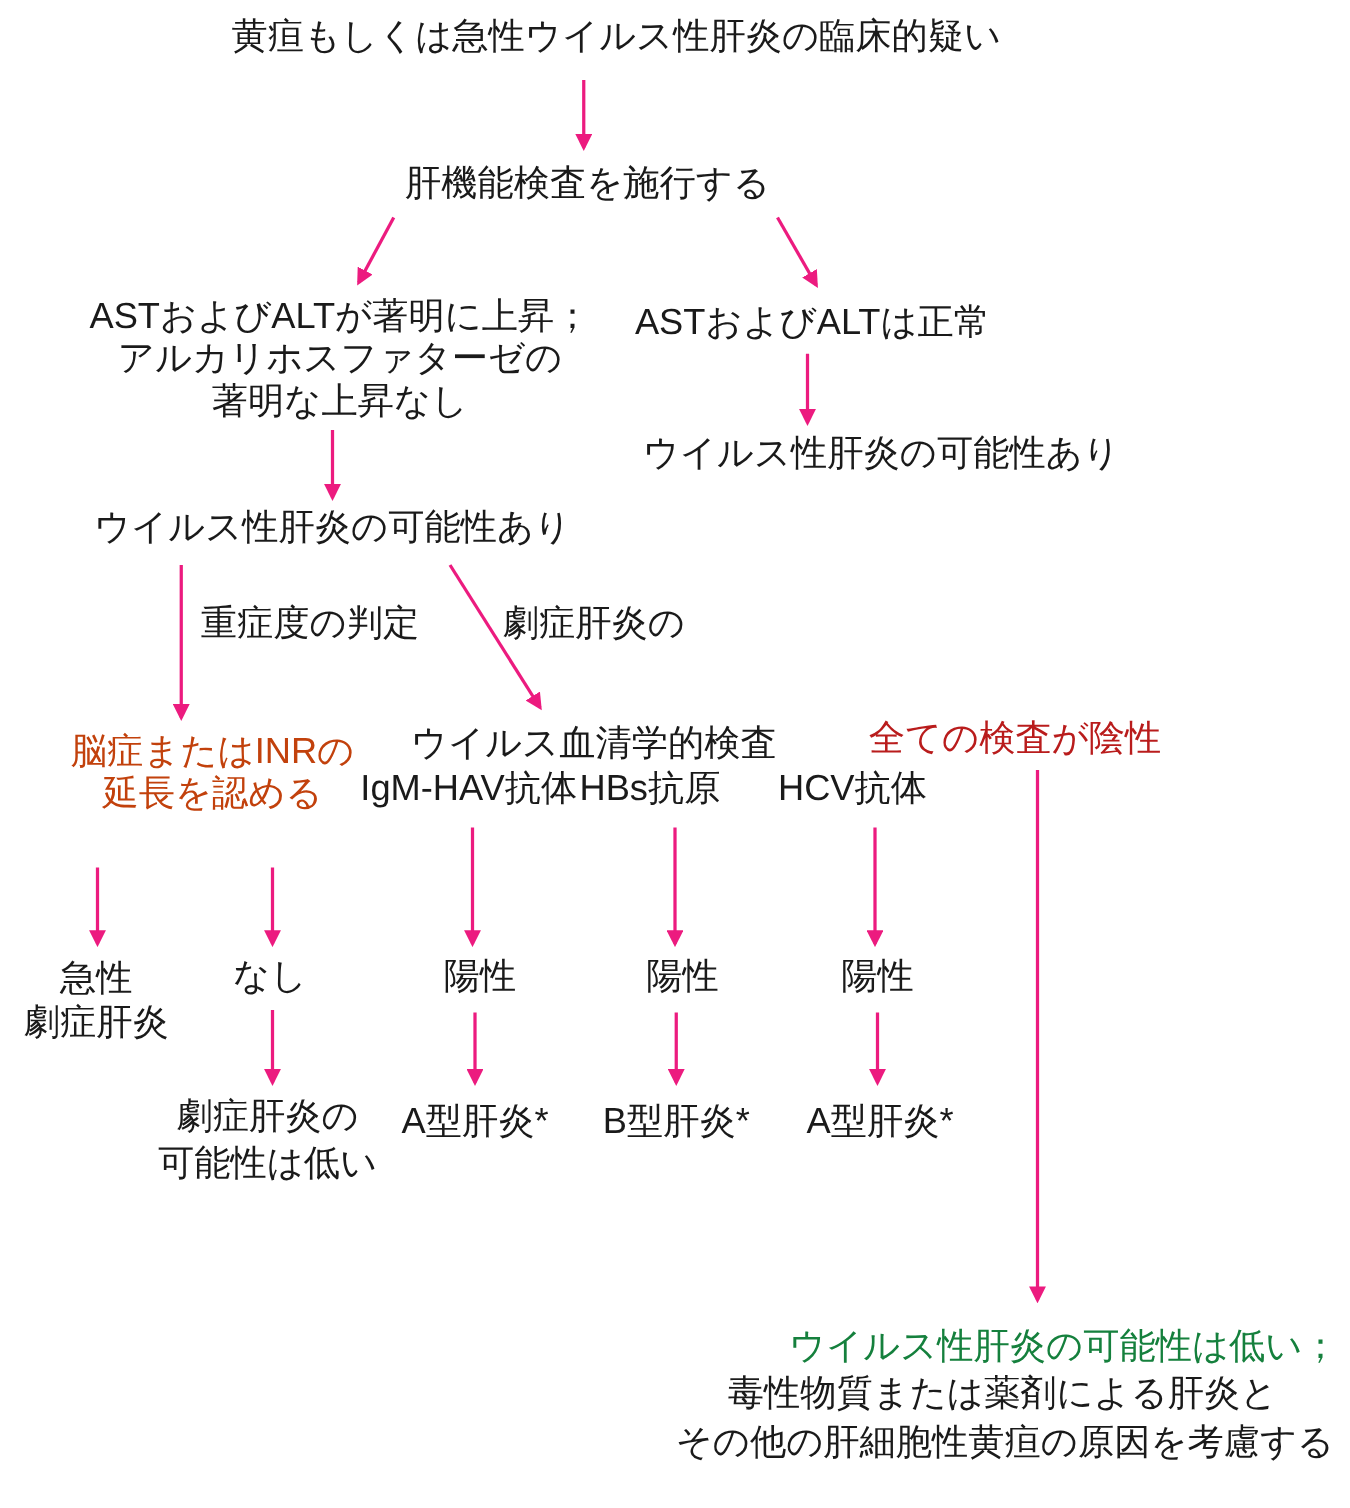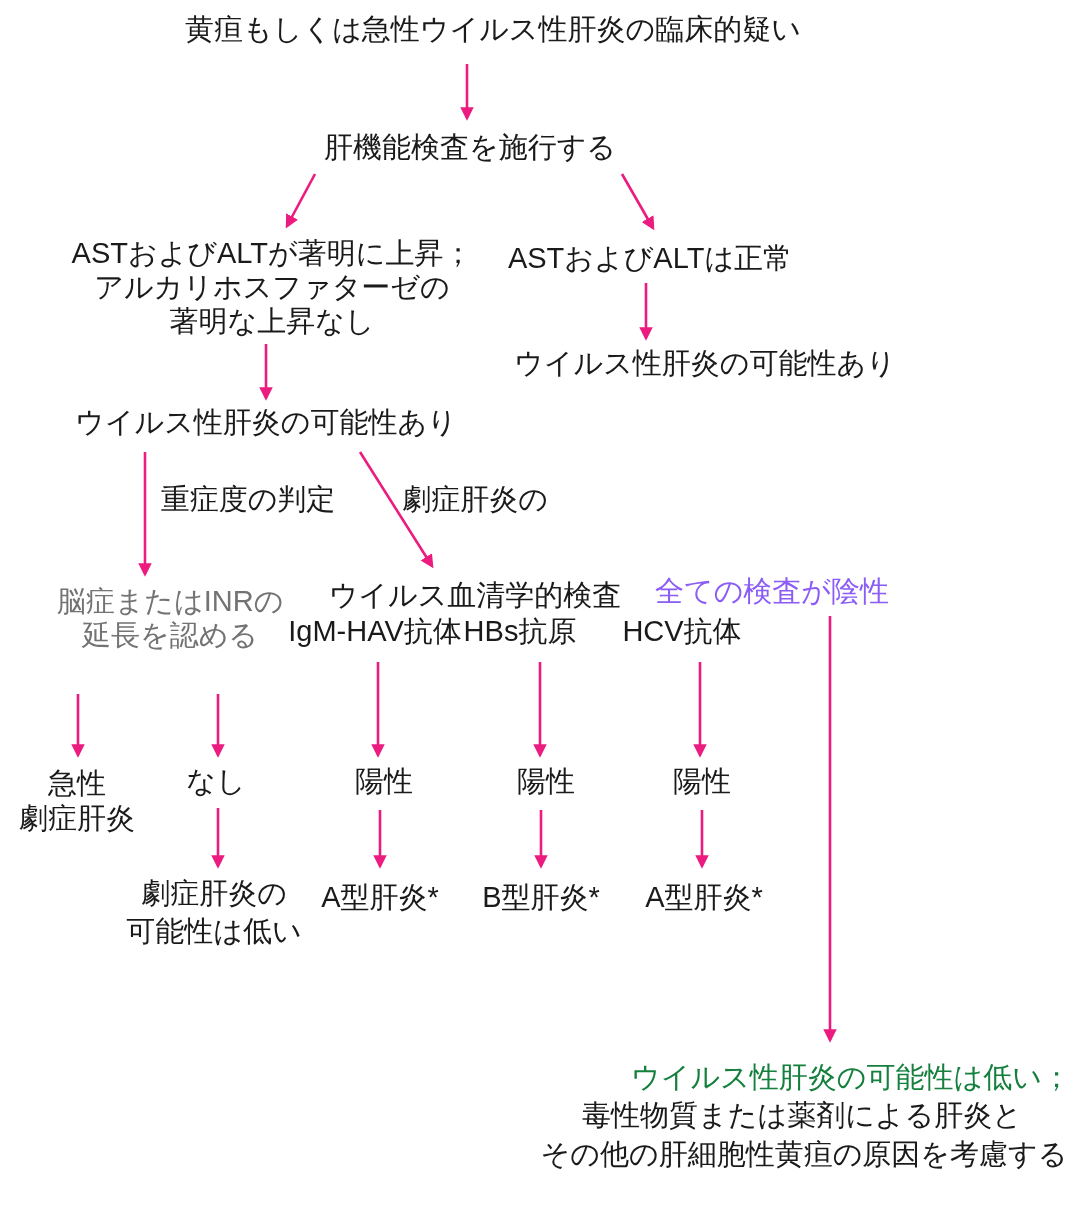--- a/index.html
+++ b/index.html
@@ -83,37 +83,37 @@
     </div>
     <div class="node" style="left: 266px; top: 405px; color: rgb(26, 26, 26);">
       <span class="node-line">ウイルス性肝炎の可能性あり</span>
     </div>
     <div class="node" style="left: 248px; top: 482px; color: rgb(26, 26, 26);">
       <span class="node-line">重症度の判定</span>
     </div>
     <div class="node" style="left: 475px; top: 482px; color: rgb(26, 26, 26);">
       <span class="node-line">劇症肝炎の</span>
     </div>
-    <div class="node" style="left: 170px; top: 584px; color: #737373;">
+    <div class="node" style="left: 170px; top: 584px; color: #c2410c;">
       <span class="node-line">脳症またはINRの</span>
       <span class="node-line">延長を認める</span>
     </div>
     <div class="node" style="left: 375px; top: 614px; color: rgb(26, 26, 26);">
       <span class="node-line">IgM-HAV抗体</span>
     </div>
     <div class="node" style="left: 475px; top: 578px; color: rgb(26, 26, 26);">
       <span class="node-line">ウイルス血清学的検査</span>
     </div>
     <div class="node" style="left: 520px; top: 614px; color: rgb(26, 26, 26);">
       <span class="node-line">HBs抗原</span>
     </div>
     <div class="node" style="left: 682px; top: 614px; color: rgb(26, 26, 26);">
       <span class="node-line">HCV抗体</span>
     </div>
-    <div class="node" style="left: 772px; top: 574px; color: #8b5cf6; text-align: right;">
+    <div class="node" style="left: 812px; top: 574px; color: #b91c1c; text-align: right;">
       <span class="node-line">全ての検査が陰性</span>
     </div>
     <div class="node" style="left: 77px; top: 766px; color: rgb(26, 26, 26); line-height: 35px;">
       <span class="node-line">急性</span>
       <span class="node-line">劇症肝炎</span>
     </div>
     <div class="node" style="left: 216px; top: 764px; color: rgb(26, 26, 26);">
       <span class="node-line">なし</span>
     </div>
     <div class="node" style="left: 384px; top: 764px; color: rgb(26, 26, 26);">

